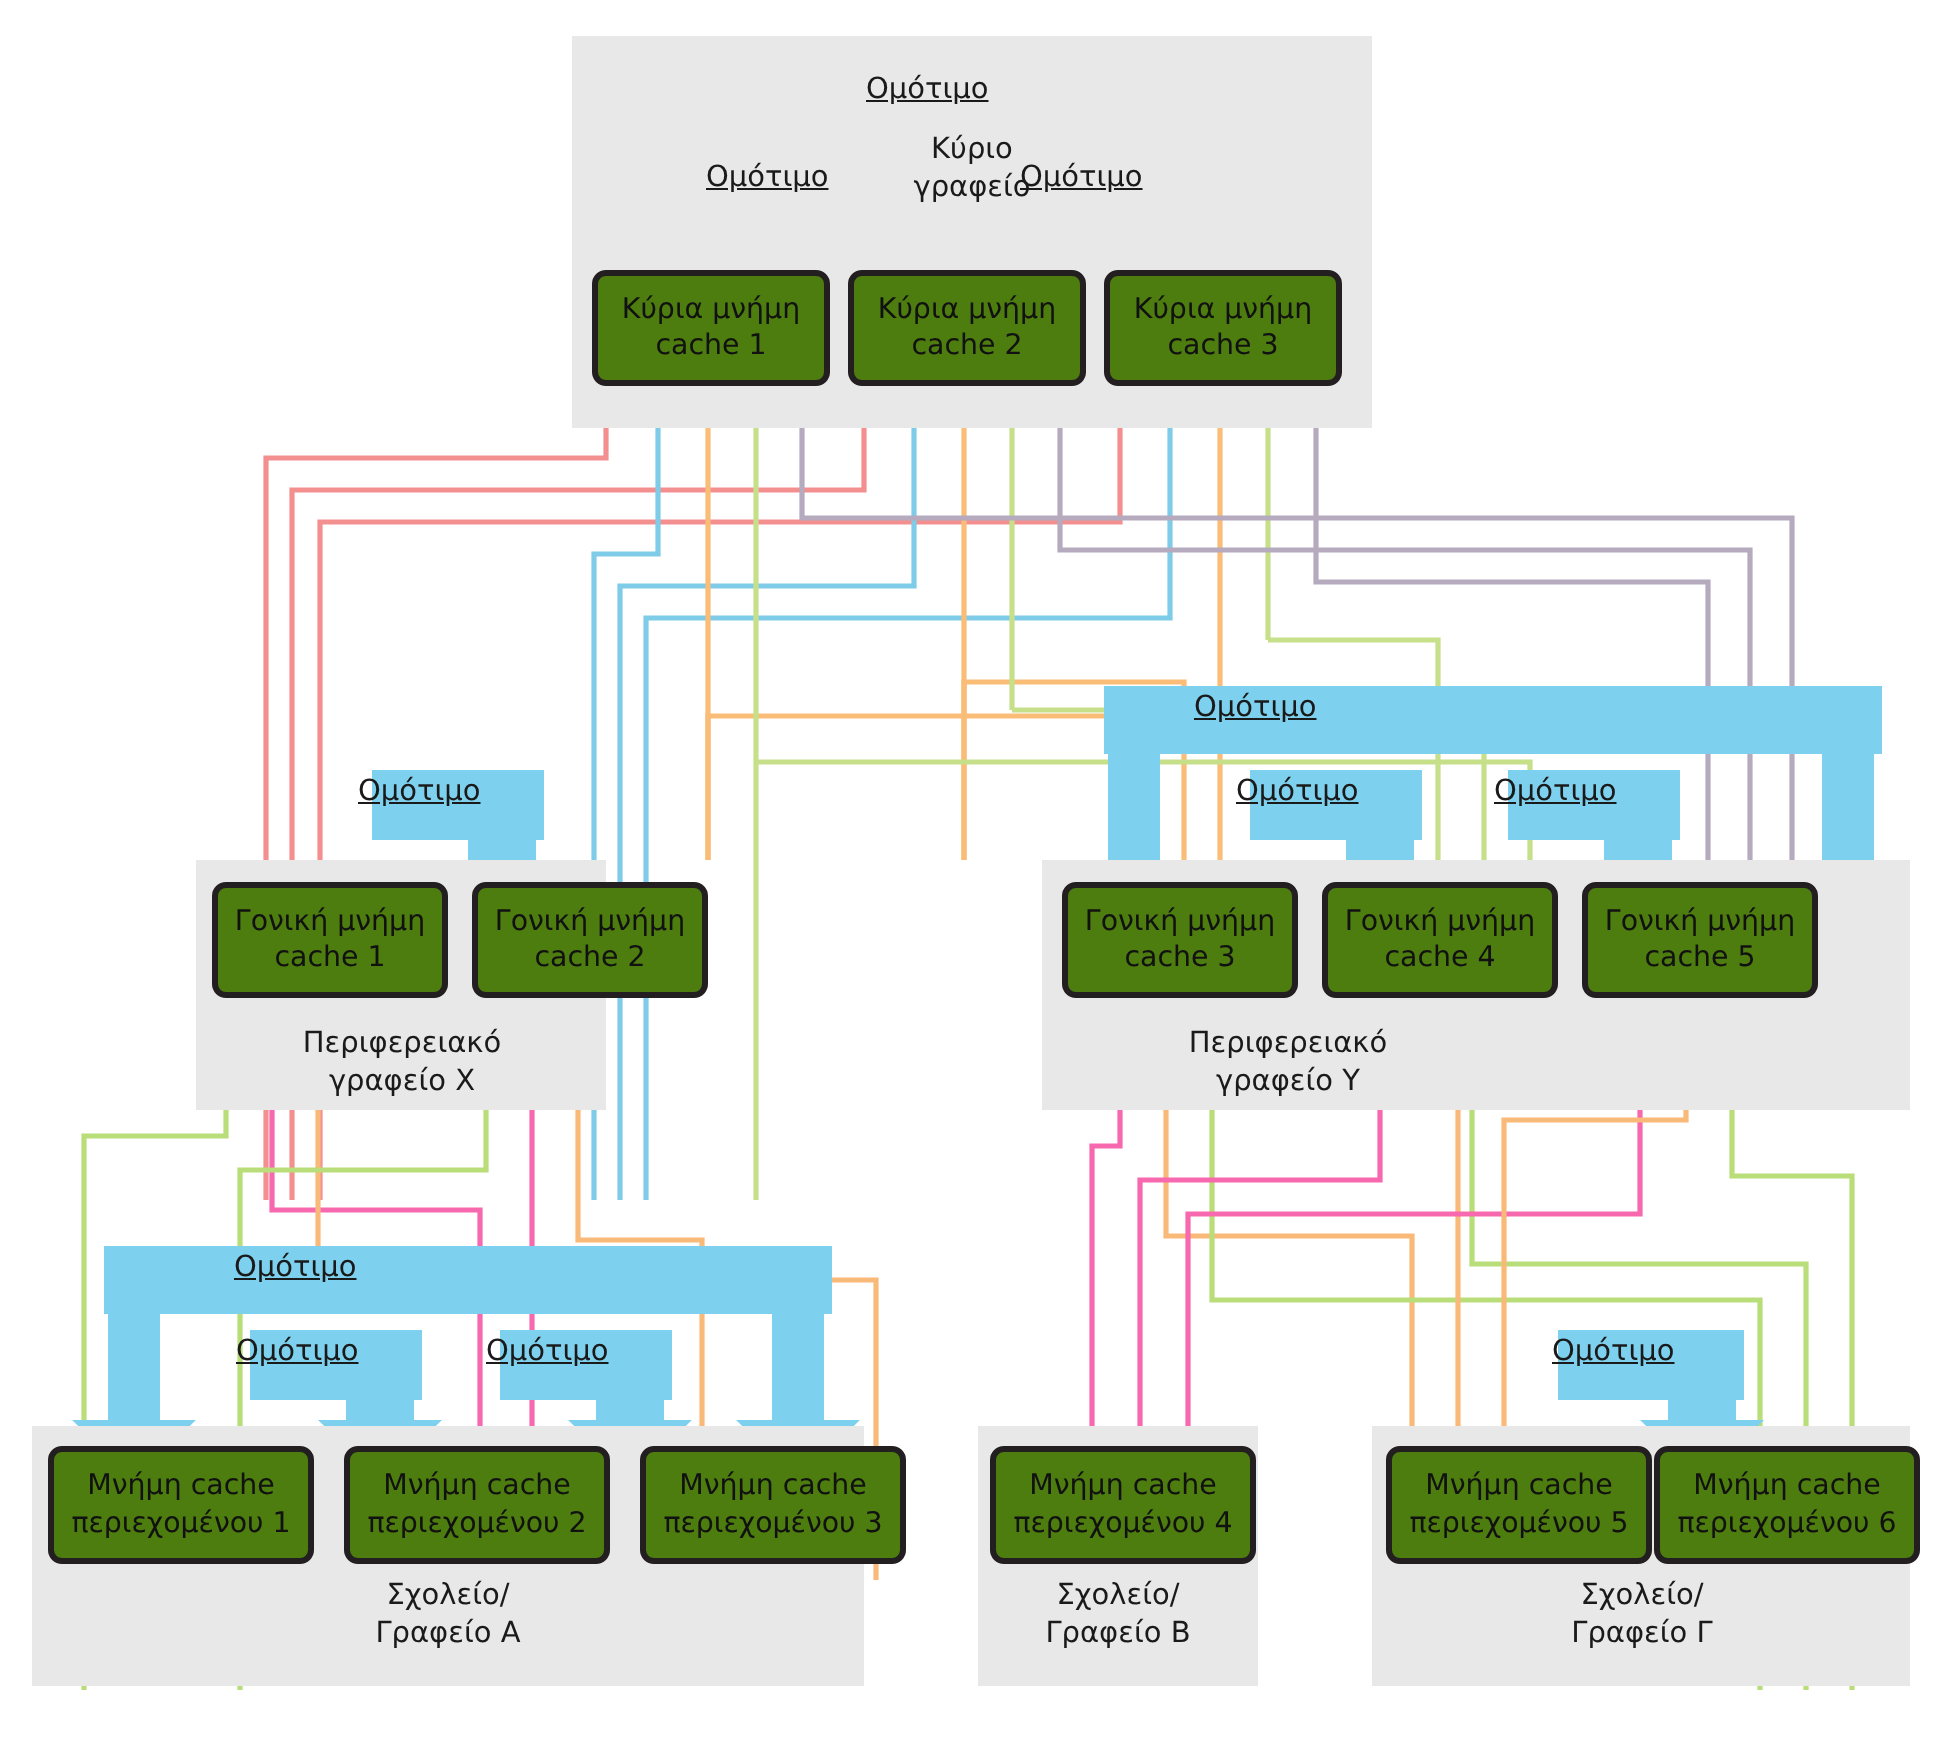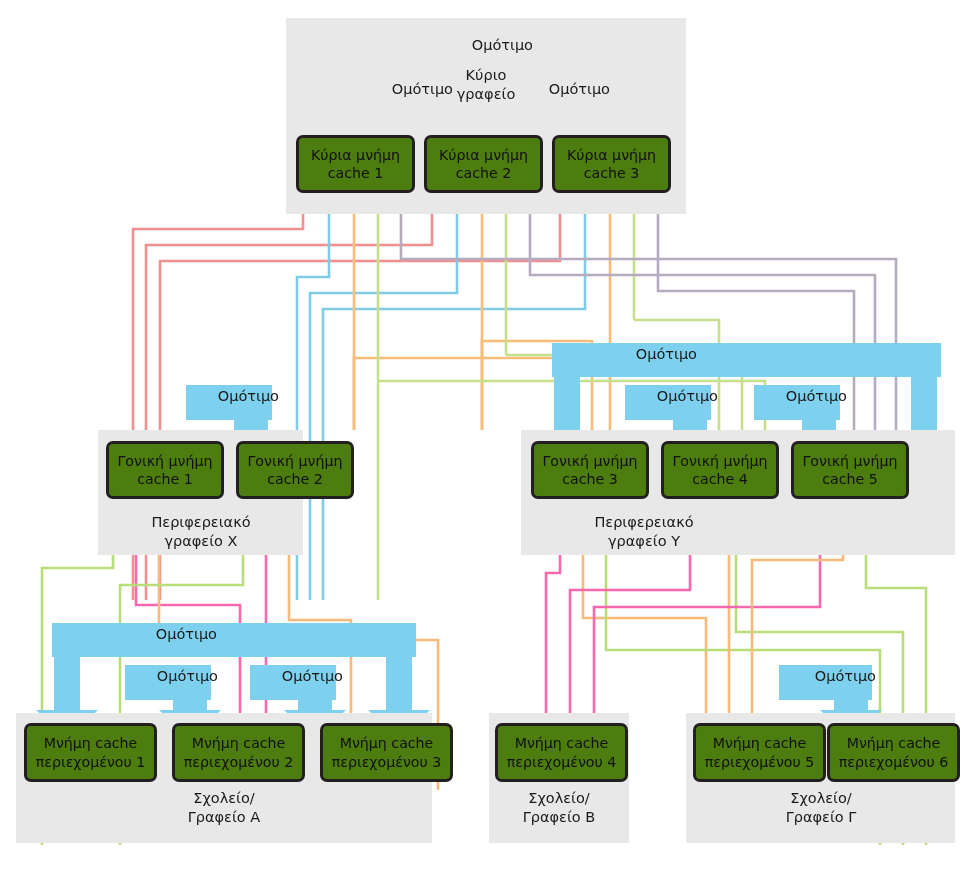--- a/index.html
+++ b/index.html
@@ -5,21 +5,21 @@
 <style>
   html,body{margin:0;padding:0;background:#ffffff;}
   body{font-family:"DejaVu Sans","Liberation Sans",sans-serif;}
   #stage{position:relative;width:971px;height:872px;background:#ffffff;overflow:hidden;}
   #wires{position:absolute;left:0;top:0;width:971px;height:872px;}
   .panel{position:absolute;background:#e8e8e8;}
   .panel-label{position:absolute;text-align:center;color:#1a1a1a;font-size:14.5px;line-height:1.32;white-space:pre-line;}
   .cache-box{position:absolute;background:#4d7c0f;border:3px solid #231f20;border-radius:7px;
              display:flex;align-items:center;justify-content:center;text-align:center;
              color:#111111;font-size:14.2px;line-height:1.28;white-space:pre-line;}
-  .peer-label{position:absolute;color:#1a1a1a;font-size:14.5px;text-align:right;white-space:nowrap;}
+  .peer-label{position:absolute;color:#1a1a1a;font-size:14.5px;text-align:left;white-space:nowrap;text-decoration:underline;}
 </style>
 </head>
 <body>
 
 <div id="stage">
 
   <svg id="wires" viewBox="0 0 971 872" xmlns="http://www.w3.org/2000/svg">
     <defs>
 
       <marker id="ah-red" markerWidth="9" markerHeight="9" refX="4.5" refY="8" orient="auto" markerUnits="userSpaceOnUse">

